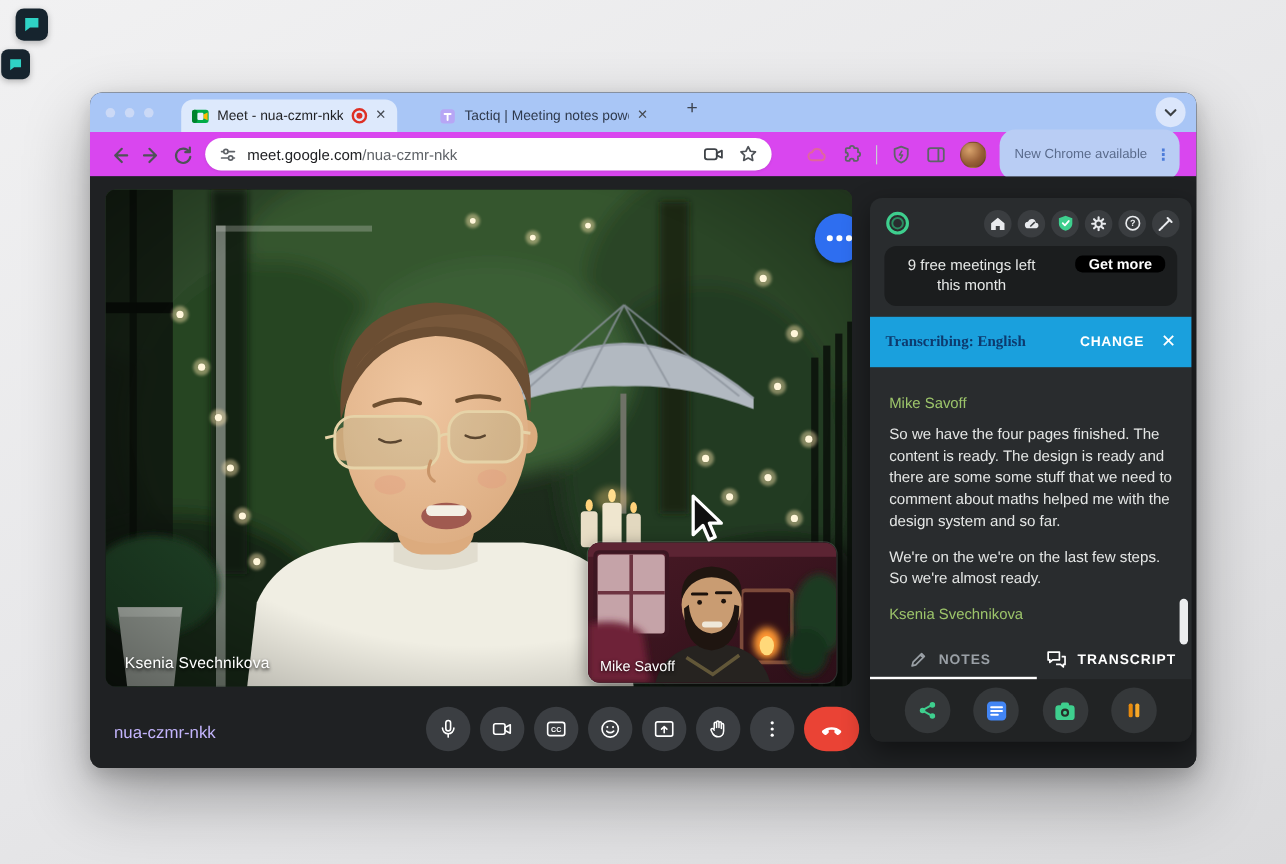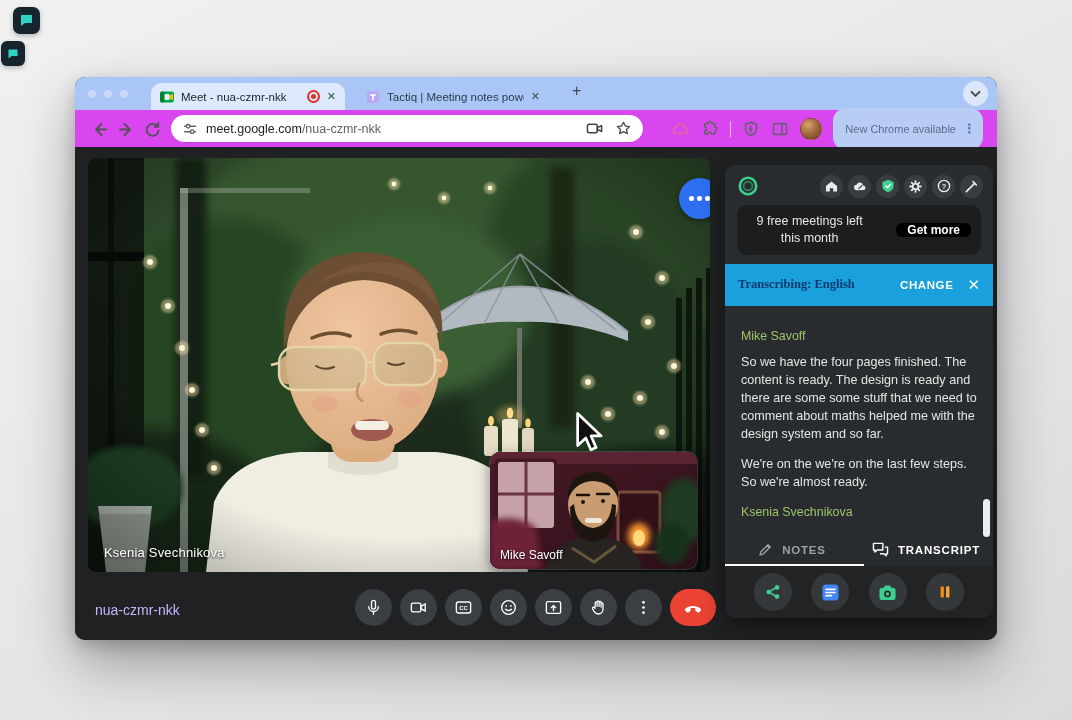--- a/index.html
+++ b/index.html
@@ -13,21 +13,21 @@
   .chip1{left:13px;top:7px;width:27px;height:27px;border-radius:7px;}
   .chip2{left:1px;top:41px;width:24px;height:25px;border-radius:6px;}
 
   
   .window{position:absolute;left:75px;top:77px;width:922px;height:563px;border-radius:10px;overflow:hidden;
           box-shadow:0 24px 55px rgba(0,0,0,.32),0 6px 16px rgba(0,0,0,.18);background:#1f2123;}
 
   .tabstrip{position:absolute;left:0;top:0;right:0;height:33px;background:#a9c6f6;}
   .traffic{position:absolute;left:13px;top:13px;display:flex;gap:8px;}
   .traffic i{width:8px;height:8px;border-radius:50%;background:#cbd9f6;display:block;}
-  .tab-active{position:absolute;left:76px;top:6px;width:194px;height:27px;background:#dde9fc;
+  .tab-active{position:absolute;left:76px;top:6px;width:180px;height:27px;background:#dde9fc;
               border-radius:10px 10px 0 0;display:flex;align-items:center;padding:0 9px;gap:7px;}
   .tab-inactive{position:absolute;left:282px;top:6px;width:192px;height:27px;display:flex;align-items:center;padding:0 9px;gap:7px;}
   .tab-title{font-size:11.5px;color:#1f2023;white-space:nowrap;overflow:hidden;flex:1;}
   .tab-inactive .tab-title{color:#2f3a4d;}
   .favicon{width:14px;height:14px;flex:0 0 14px;}
   .rec-dot{width:13px;height:13px;border-radius:50%;border:2px solid #de3025;display:flex;align-items:center;justify-content:center;flex:0 0 13px;}
   .rec-dot i{width:5px;height:5px;background:#de3025;border-radius:50%;}
   .tab-close{color:#454a52;font-size:11px;line-height:1;}
   .newtab-btn{position:absolute;left:497px;top:5px;font-size:16px;color:#3d4450;}
   .tabsearch{position:absolute;right:9px;top:4px;width:25px;height:25px;border-radius:50%;background:#dbe6fb;
@@ -65,21 +65,21 @@
   .controls{position:absolute;left:280px;bottom:14px;display:flex;gap:8px;align-items:center;}
   .ctrl{width:37px;height:37px;border-radius:50%;background:#3b3e42;display:flex;align-items:center;justify-content:center;}
   .endcall{width:46px;height:37px;border-radius:19px;background:#ea4335;display:flex;align-items:center;justify-content:center;}
 
   
   .sidebar{position:absolute;left:650px;top:18px;width:268px;height:453px;background:#292c2e;border-radius:10px;
            display:flex;flex-direction:column;overflow:hidden;box-shadow:0 8px 22px rgba(0,0,0,.45);}
   .sb-header{display:flex;align-items:center;padding:9px 10px 3px 12px;gap:5px;flex:0 0 36px;}
   .sb-logo{margin-right:auto;display:flex;}
   .sb-iconbtn{width:23px;height:23px;border-radius:50%;background:#3a3d40;display:flex;align-items:center;justify-content:center;}
-  .quota-card{margin:4px 12px 9px;background:#1b1d1e;border-radius:10px;padding:8px 10px;display:flex;align-items:center;gap:24px;}
+  .quota-card{margin:4px 12px 9px;background:#1b1d1e;border-radius:10px;padding:8px 10px;display:flex;align-items:flex-start;gap:24px;}
   .quota-text{flex:1;color:#e6e8e7;font-size:12.5px;line-height:1.35;text-align:center;}
   .quota-btn{background:#000000;color:#fff;font-size:12px;font-weight:bold;border-radius:6px;padding:0 11px;white-space:nowrap;}
   .banner{background:#1aa0dd;display:flex;align-items:center;padding:0 13px;flex:0 0 42px;}
   .banner-label{color:#0d3a6e;font-weight:bold;font-size:12.5px;font-family:Liberation Serif, serif;}
   .banner-change{margin-left:auto;color:#fff;font-weight:bold;font-size:11.5px;letter-spacing:.6px;}
   .banner-x{color:#fff;font-size:15px;margin-left:14px;line-height:1;}
   .transcript{flex:1 1 auto;padding:9px 16px 0;overflow:hidden;font-size:12.6px;color:#e4e6e5;line-height:1.42;}
   .transcript .speaker{color:#9cc46a;margin:13px 0 9px;font-size:12.4px;}
   .transcript .para{margin-bottom:12px;}
   .scroll-thumb{position:absolute;right:3px;top:334px;width:7px;height:38px;background:#eceeef;border-radius:4px;}

